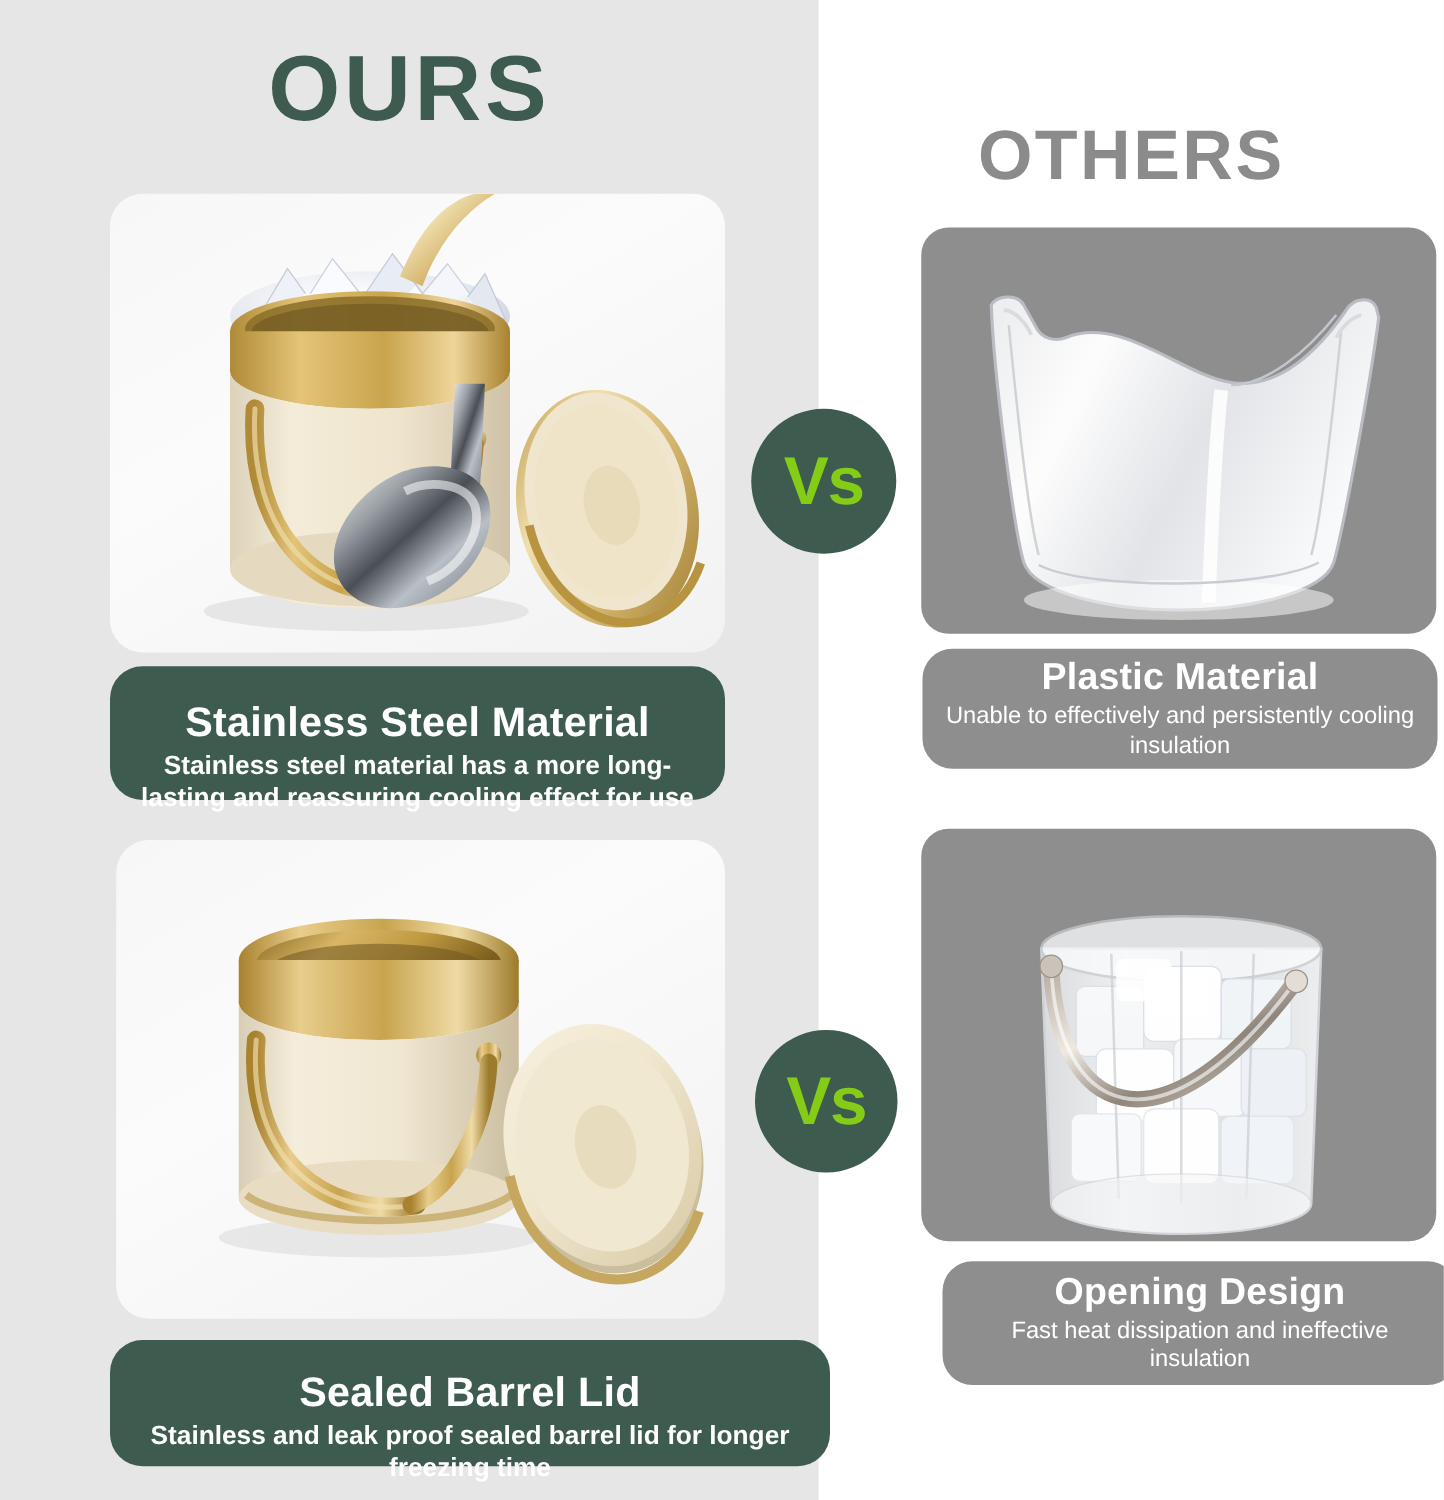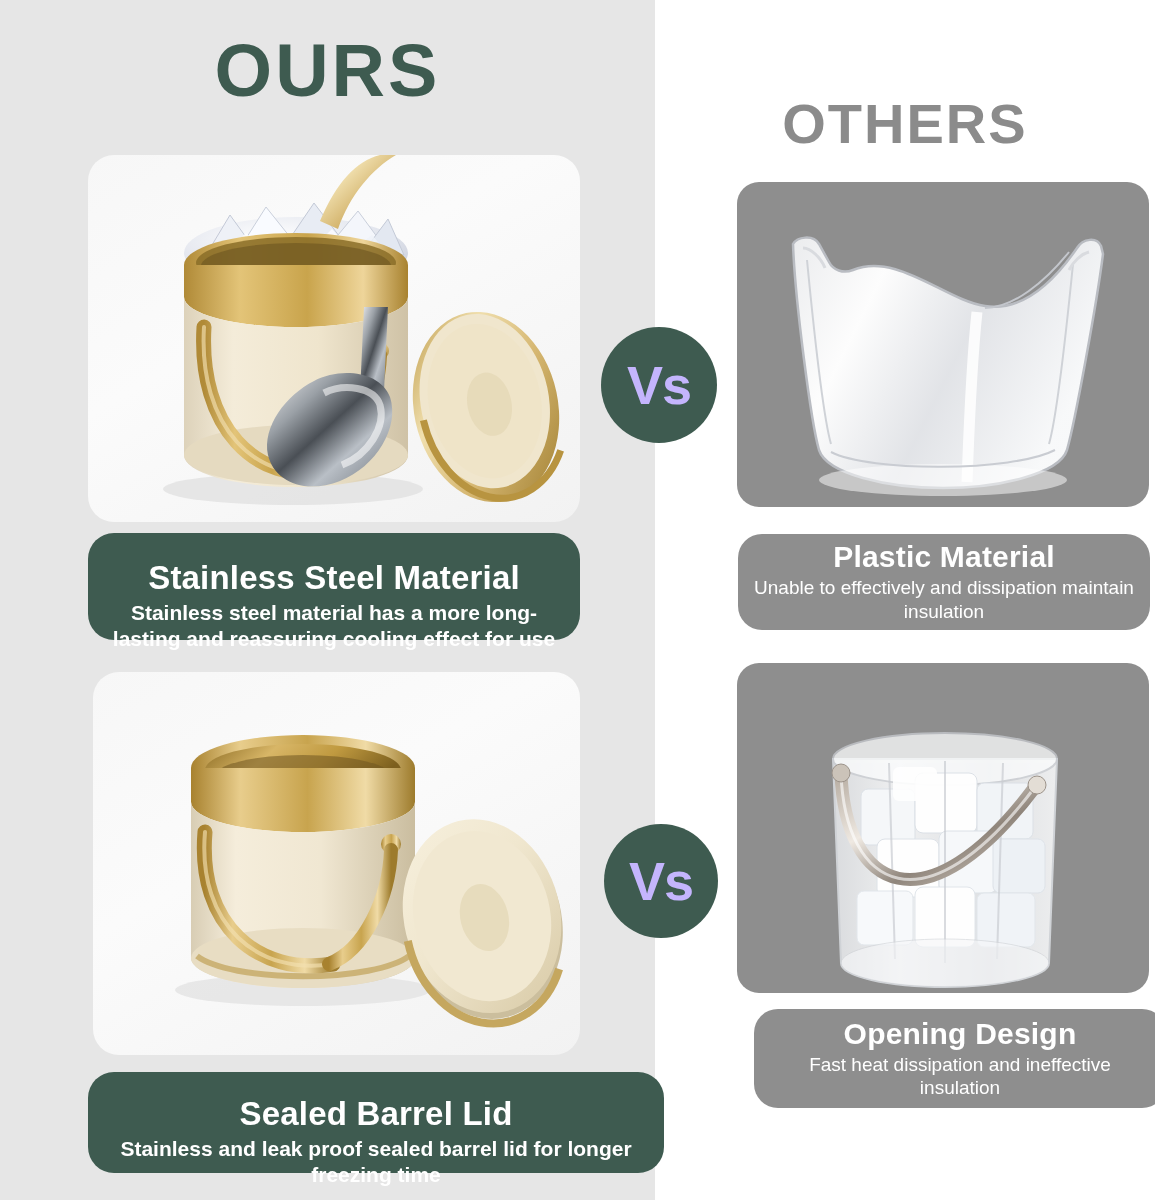--- a/index.html
+++ b/index.html
@@ -100,32 +100,32 @@
     line-height: 1.25;
     font-weight: normal;
   }
   .caption.green .cap-title { font-size: 33px; letter-spacing: 0.2px; margin-top: 40px; }
   .caption.green .cap-sub   { font-size: 21px; margin-top: 3px; font-weight: bold; }
   .caption.gray  .cap-title { font-size: 30px; letter-spacing: 0.2px; }
   .caption.gray  .cap-sub   { font-size: 19px; margin-top: 2px; }
 
   #caption-ours-1   { left: 88px;  top: 533px;  width: 492px; height: 107px; }
   #caption-ours-2   { left: 88px;  top: 1072px; width: 576px; height: 101px; }
-  #caption-others-1 { left: 738px; top: 534px;  width: 412px; height: 96px;  }
+  #caption-others-1 { left: 738px; top: 519px;  width: 412px; height: 96px;  }
   #caption-others-2 { left: 738px; top: 1009px; width: 412px; height: 99px; margin-left: 16px;  }
 
   
   .vs-badge {
     position: absolute;
     border-radius: 50%;
     background: #3e5b50;
     display: flex;
     align-items: center;
     justify-content: center;
-    color: #c4b5fd;
+    color: #84cc16;
     font-weight: bold;
     font-size: 54px;
     letter-spacing: -1px;
     line-height: 1;
     z-index: 5;
   }
   #vs-badge-1 { left: 601px; top: 327px; width: 116px; height: 116px; }
   #vs-badge-2 { left: 604px; top: 824px; width: 114px; height: 114px; }
 
   
@@ -252,21 +252,21 @@
       <path d="M240,130 C234,186 232,248 230,300" fill="none" stroke="#ffffff" stroke-width="11" opacity="0.85"></path>
       <ellipse cx="206" cy="298" rx="124" ry="16" fill="#ffffff" opacity="0.5"></ellipse>
       <path d="M94,270 C132,290 276,290 318,268" fill="none" stroke="#c9ccd2" stroke-width="2"></path>
       <path d="M66,66 C74,66 84,76 88,86" fill="none" stroke="#d9dbdf" stroke-width="3"></path>
       <path d="M352,70 C344,72 336,80 332,88" fill="none" stroke="#d9dbdf" stroke-width="3"></path>
     </svg>
   </div>
 
   <div class="caption gray" id="caption-others-1">
     <div class="cap-title">Plastic Material</div>
-    <div class="cap-sub">Unable to effectively and dissipation maintain insulation</div>
+    <div class="cap-sub">Unable to effectively and persistently cooling insulation</div>
   </div>
 
   <div class="photo-card left" id="photo-ours-2">
     <svg class="art" viewBox="0 0 487 383" preserveAspectRatio="xMidYMid meet">
       <defs>
         <linearGradient id="goldRim2" x1="0" y1="0" x2="1" y2="0">
           <stop offset="0%" stop-color="#a8822f"></stop>
           <stop offset="22%" stop-color="#e8cd8c"></stop>
           <stop offset="52%" stop-color="#c8a44e"></stop>
           <stop offset="78%" stop-color="#f0dba6"></stop>

